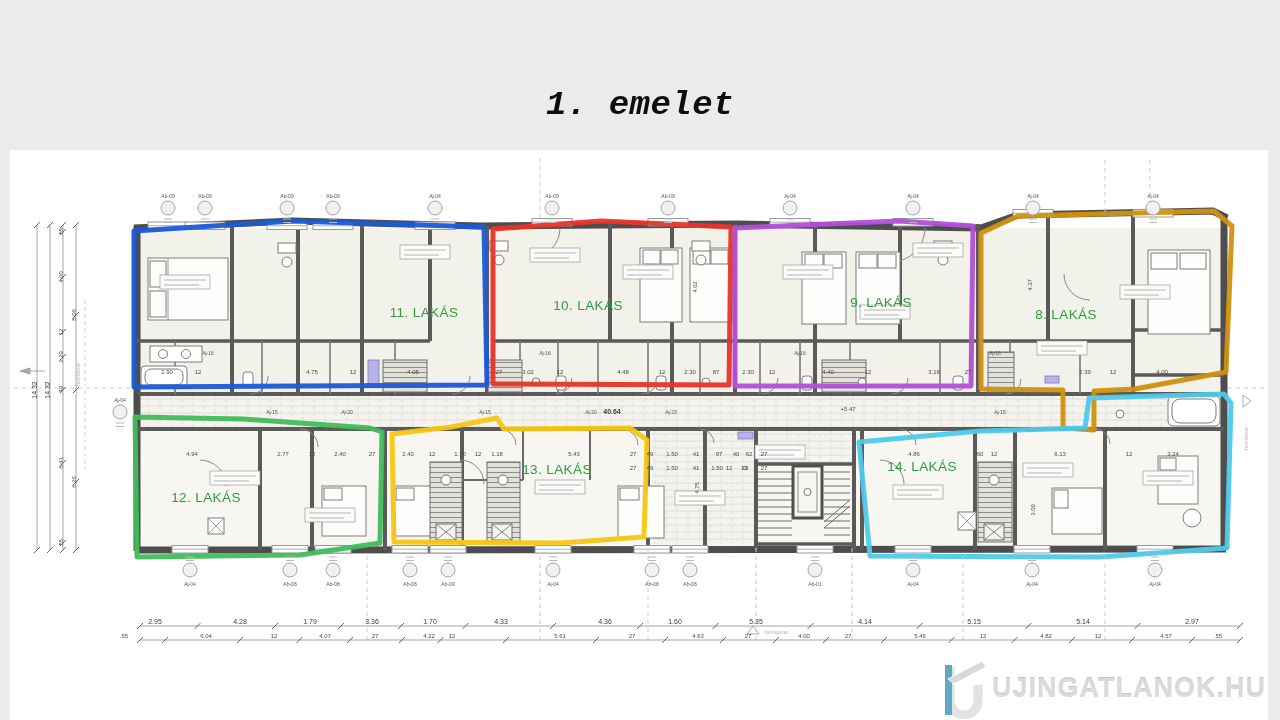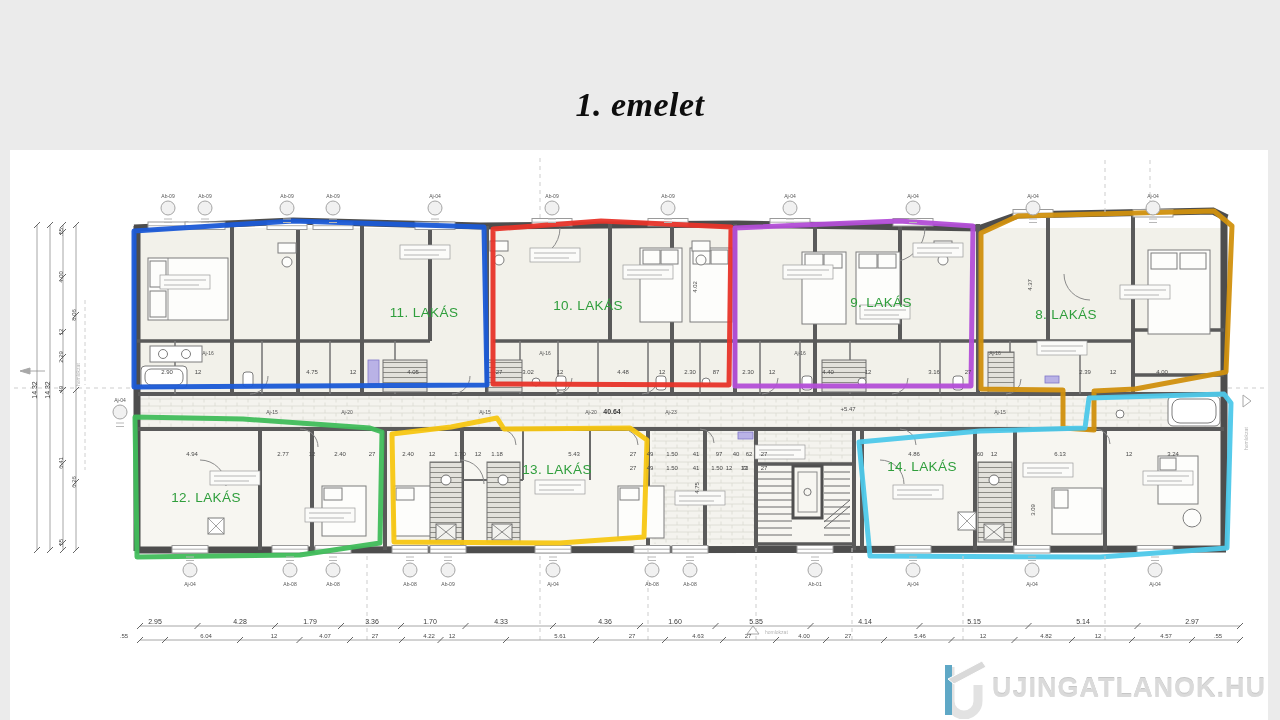--- a/index.html
+++ b/index.html
@@ -1,19 +1,19 @@
 <!DOCTYPE html>
 <html><head>
 <meta charset="utf-8">
 <style>
   html,body{margin:0;padding:0;width:1280px;height:720px;background:#ebebeb;overflow:hidden;
     font-family:"Liberation Sans",sans-serif;}
   #stage{position:absolute;inset:0;}
   #title{position:absolute;top:86px;left:0;width:100%;text-align:center;
-    font-family:Liberation Serif, serif;font-weight:bold;font-style:italic;
+    font-family:Liberation Mono, monospace;font-weight:bold;font-style:italic;
     font-size:34px;letter-spacing:.5px;color:#0d0d0d;}
   #sheet{position:absolute;left:10px;top:150px;width:1258px;height:656px;background:#ffffff;}
   #plan-svg{position:absolute;left:0;top:0;}
   text{font-family:"Liberation Sans",sans-serif;}
   .dim{font-size:7px;fill:#3a3a3a;}
   .dims{font-size:6px;fill:#4a4a4a;}
   .mklbl{font-size:5px;fill:#555;}
   .aptlbl{font-size:13.5px;letter-spacing:.4px;}
   .gray{fill:#b5b5b5;}
   #logo{position:absolute;right:14px;bottom:0px;height:64px;display:flex;align-items:center;}

